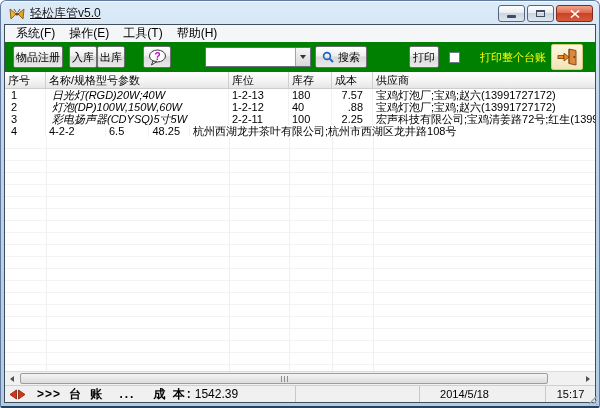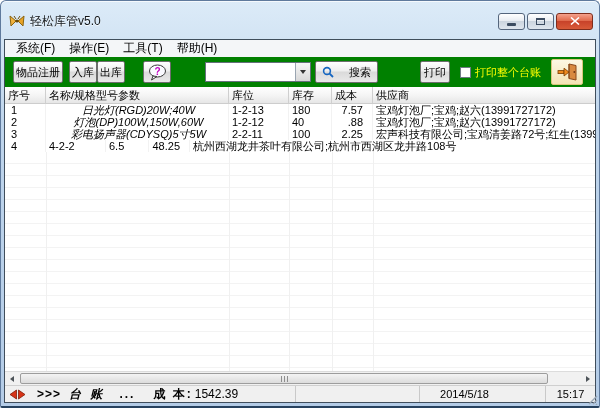--- a/index.html
+++ b/index.html
@@ -11,21 +11,21 @@
     background:linear-gradient(#dcebf8,#bfd5ec 30%,#b4cce7);
     border:1px solid #5f7a9d; border-bottom:2px solid #27425f;
     border-radius:6px 6px 2px 2px;
     padding:0 3px 3px 3px;
     display:flex; flex-direction:column;
     overflow:hidden; position:relative;
     box-shadow:inset 0 1px 0 rgba(255,255,255,.7);
   }
 
   
-  .titlebar { height:38px; display:flex; align-items:center; padding:2px 3px 0 5px; }
+  .titlebar { height:23px; display:flex; align-items:center; padding:2px 3px 0 5px;text-decoration:underline; }
   .title-text { font-size:12px; color:#101417; margin-left:5px; text-shadow:0 1px 0 rgba(255,255,255,.8); }
   .win-controls { margin-left:auto; display:flex; gap:2px; align-items:center; }
   .wbtn {
     width:27px; height:17px; border:1px solid #54657c; border-radius:3px;
     background:linear-gradient(#ffffff,#e9edf2 45%,#ccd5df 50%,#dfe6ee);
     display:flex; align-items:center; justify-content:center;
   }
   .wbtn.close {
     width:37px; border-color:#7e2d1c;
     background:linear-gradient(#f4a18c,#e06a4c 45%,#c8432a 50%,#d85a38);
@@ -46,36 +46,36 @@
     height:22px; font-size:11px; padding:0 2px; color:#000;
     background:linear-gradient(#ffffff,#eeeeee 45%,#dadada 50%,#e9e9e9);
     border:1px solid #6e6e6e; border-radius:2px;
     display:flex; align-items:center; justify-content:center; white-space:nowrap;
   }
   .icon-btn { width:28px; height:22px; margin-left:18px; }
   .combo { width:106px; height:20px; margin-left:34px; background:#fff; border:1px solid #66707c; display:flex; align-items:stretch; }
   .combo-value { flex:1; font-size:11px; line-height:18px; padding-left:3px; }
   .combo-arrow { width:15px; background:linear-gradient(#f6f6f6,#d8d8d8); border-left:1px solid #9aa5b1; display:flex; align-items:center; justify-content:center; }
   .tri-down { width:0; height:0; border-left:3px solid transparent; border-right:3px solid transparent; border-top:4px solid #333; }
-  .search-btn { margin-left:4px; padding:0 6px; gap:15px; }
+  .search-btn { margin-left:4px; padding:0 6px; gap:4px; }
   .print-btn { margin-left:42px; width:30px; }
   .checkbox { width:11px; height:11px; margin-left:10px; background:#fff; border:1px solid #6f7a85; }
-  .check-label { color:#ffff00; font-size:11px; margin-left:4px; white-space:nowrap; }
+  .check-label { color:#ffff00; font-size:11px; margin-left:20px; white-space:nowrap; }
   .exit-btn {
     width:32px; height:26px; margin-left:auto; margin-right:12px;
     background:linear-gradient(#fdf8e3,#f3e3b5); border:1px solid #d9c77c; border-radius:2px;
     display:flex; align-items:center; justify-content:center;
   }
 
   
   .table { flex:1; display:flex; flex-direction:column; background:#fff; overflow:hidden; }
   .header-row { display:flex; height:17px; flex:0 0 17px; background:linear-gradient(#ffffff,#f4f4f4 55%,#e6e6e6); border-bottom:1px solid #cdcdcd; font-size:11px; }
   .hcell { padding:0 3px; border-right:1px solid #cfcfcf; height:100%; display:flex; align-items:center; overflow:hidden; white-space:nowrap; }
   .c0 { width:41px; flex:0 0 41px; }
-  .c1 { width:183px; flex:0 0 183px;text-align:center; }
+  .c1 { width:183px; flex:0 0 183px; }
   .c2 { width:60px; flex:0 0 60px; }
   .c3 { width:43px; flex:0 0 43px; }
   .c4 { width:41px; flex:0 0 41px; }
   .c5 { flex:1; min-width:0; }
   .row { display:flex; height:12px; flex:0 0 12px; font-size:11px; line-height:12px; white-space:nowrap; }
   .cell { padding:0 3px; overflow:hidden; border-right:1px solid #f2f2f2; }
   .cell.name { padding-left:6px;font-style:italic; }
   .cell.num  { padding-left:6px; }
   .cell.cost { text-align:right; padding-right:9px; }
   .empty-grid { flex:1; position:relative; background:repeating-linear-gradient(to bottom,#ffffff 0 11px,#f3f3f3 11px 12px); }
@@ -95,21 +95,21 @@
   .grip-bar { width:1px; height:6px; background:#8e8e8e; }
 
   
   .statusbar { height:17px; flex:0 0 17px; background:#f0f0f0; border-top:1px solid #cfcfcf; display:flex; align-items:center; font-size:12px; color:#000; }
   .pane-main { flex:1; display:flex; align-items:center; height:100%; padding-left:5px; overflow:hidden; }
   .pane { height:100%; border-left:1px solid #c9c9c9; display:flex; align-items:center; justify-content:center;margin-left:36px; }
   .pane-empty { width:88px; }
   .pane-date  { width:90px; font-size:11px; }
   .pane-time  { width:50px; font-size:11px; }
   .status-prefix { margin-left:12px; font-weight:bold; letter-spacing:1px; }
-  .status-ledger { margin-left:8px; font-weight:bold; letter-spacing:3px;font-style:italic; }
+  .status-ledger { margin-left:8px; font-weight:bold; letter-spacing:3px; }
   .status-dots { margin-left:14px; font-weight:bold; letter-spacing:2px; }
   .status-cost-label { margin-left:18px; font-weight:bold; letter-spacing:2px; }
   .status-cost-value { margin-left:2px; }
   .resize-grip { position:absolute; right:1px; bottom:1px; }
 </style>
 </head>
 <body>
 
 <div class="window">
 

